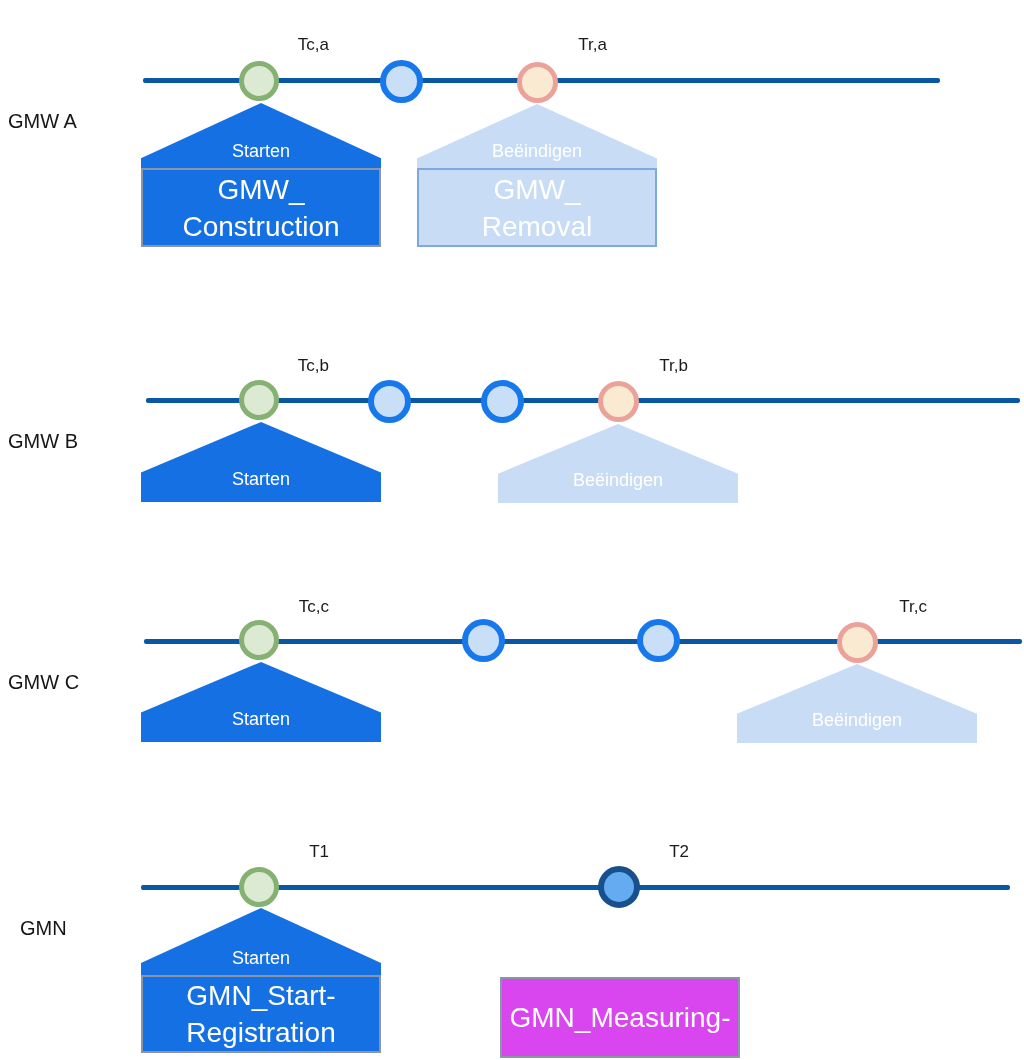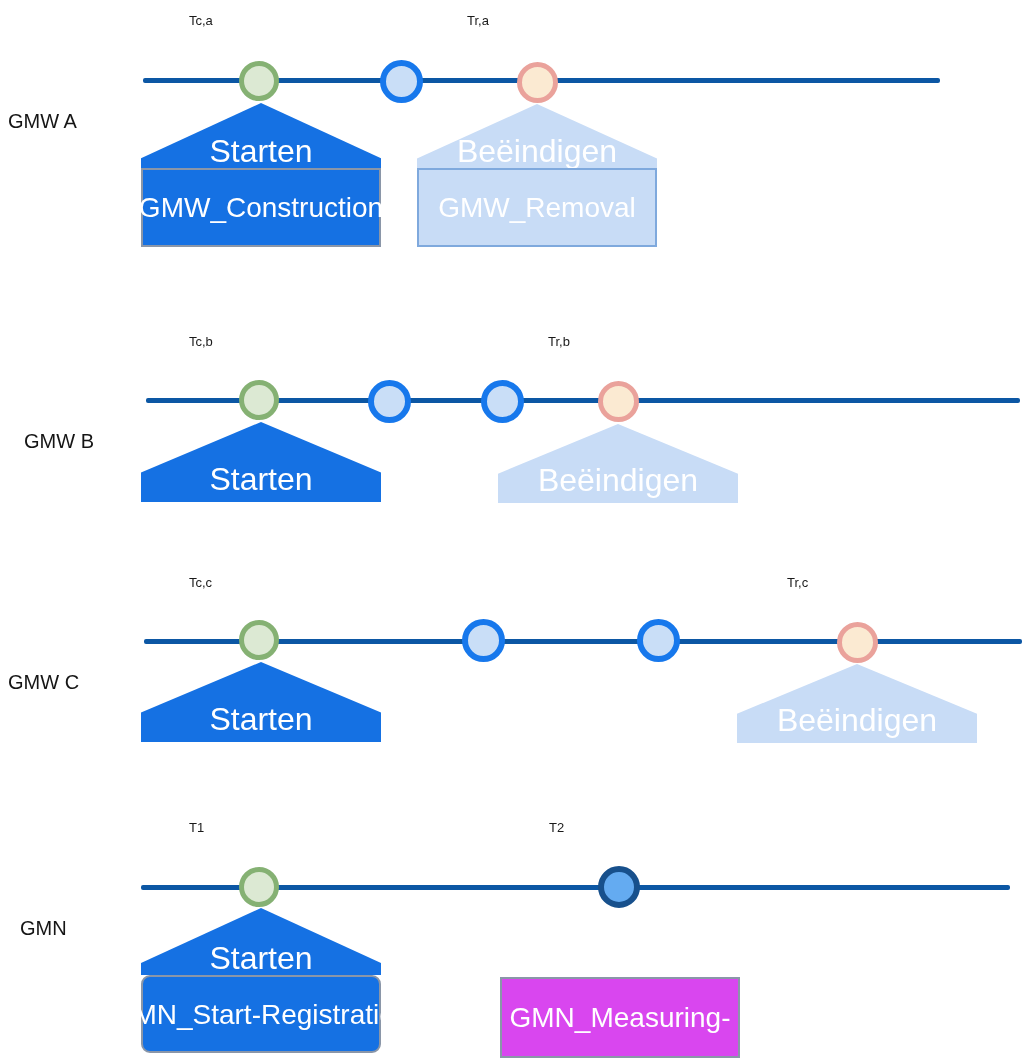--- a/index.html
+++ b/index.html
@@ -5,36 +5,36 @@
   html,body{margin:0;padding:0;background:#ffffff;}
   #stage{
     position:relative;width:1024px;height:1060px;background:#ffffff;overflow:hidden;
     font-family:"Liberation Sans","DejaVu Sans",sans-serif;
   }
   .row-label{
     position:absolute;font-size:20px;color:#151515;line-height:24px;white-space:nowrap;margin-top:41px;
   }
   .tl-line{position:absolute;height:5px;border-radius:2px;}
   .t-label{
-    position:absolute;width:140px;text-align:left;font-size:13px;color:#1a1a1a;white-space:nowrap;
+    position:absolute;width:140px;text-align:right;font-size:17px;color:#1a1a1a;white-space:nowrap;margin-top:22px;
   }
   .marker{position:absolute;border-radius:50%;box-sizing:border-box;z-index:3;}
   .house{
     position:absolute;display:flex;align-items:flex-end;justify-content:center;z-index:2;
   }
   .house-text{
-    font-size:32px;color:#ffffff;line-height:30px;white-space:nowrap;margin-top:37px;
+    font-size:18px;color:#ffffff;line-height:30px;white-space:nowrap;margin-top:37px;
   }
   .dots{
     position:absolute;bottom:1px;left:50%;transform:translateX(14px);
     font-size:15px;font-weight:bold;letter-spacing:2px;color:#1c1c1c;line-height:14px;
   }
   .callout-box{
     position:absolute;box-sizing:border-box;border:2px solid transparent;z-index:2;
-    display:flex;flex-direction:row;align-items:center;justify-content:center;
+    display:flex;flex-direction:column;align-items:center;justify-content:center;
   }
   .box-line{
     font-size:28px;color:#ffffff;line-height:37px;text-align:center;white-space:nowrap;
   }
 </style>
 </head>
 <body>
 
 <div id="stage">
     <div style="position: absolute; left: 0px; top: 0px; width: 100%; height: 100%;">
@@ -54,21 +54,21 @@
       </div>
       <div class="house" style="left: 417px; top: 104px; width: 240px; height: 64px; background: rgb(200, 220, 246); padding-bottom: 2px; box-sizing: border-box; clip-path: polygon(50% 0%, 100% 85%, 100% 100%, 0% 100%, 0% 85%);">
         <div class="house-text">Beëindigen</div>
       </div>
       <div class="callout-box" style="left: 417px; top: 168px; width: 240px; height: 79px; background: rgb(200, 220, 246); border-color: rgb(127, 169, 221);">
         <div class="box-line">GMW_</div>
         <div class="box-line">Removal</div>
       </div>
     </div>
     <div style="position: absolute; left: 0px; top: 0px; width: 100%; height: 100%;">
-      <div class="row-label" style="left: 24px; top: 388px; color: rgb(21, 21, 21);">GMW B</div>
+      <div class="row-label" style="left: 8px; top: 388px; color: rgb(21, 21, 21);">GMW B</div>
       <div class="tl-line" style="left: 146px; top: 398px; width: 874px; background: rgb(12, 87, 164);"></div>
       <div class="t-label" style="left: 189px; top: 334px;">Tc,b</div>
       <div class="t-label" style="left: 548px; top: 334px;">Tr,b</div>
       <div class="marker" style="left: 239px; top: 380px; width: 40px; height: 40px; background: rgb(220, 233, 211); border: 5px solid rgb(133, 177, 115);"></div>
       <div class="marker" style="left: 367.5px; top: 379.5px; width: 43px; height: 43px; background: rgb(201, 222, 247); border: 6px solid rgb(23, 120, 236);"></div>
       <div class="marker" style="left: 480.5px; top: 379.5px; width: 43px; height: 43px; background: rgb(201, 222, 247); border: 6px solid rgb(23, 120, 236);"></div>
       <div class="marker" style="left: 597.5px; top: 380.5px; width: 41px; height: 41px; background: rgb(251, 234, 210); border: 5px solid rgb(234, 162, 155);"></div>
       <div class="house" style="left: 141px; top: 422px; width: 240px; height: 80px; background: rgb(21, 113, 227); padding-bottom: 8px; box-sizing: border-box; clip-path: polygon(50% 0%, 100% 63%, 100% 100%, 0% 100%, 0% 63%);">
         <div class="house-text">Starten</div>
       </div>
@@ -95,21 +95,21 @@
     <div style="position: absolute; left: 0px; top: 0px; width: 100%; height: 100%;">
       <div class="row-label" style="left: 20px; top: 875px; color: rgb(21, 21, 21); text-align: right;">GMN</div>
       <div class="tl-line" style="left: 141px; top: 885px; width: 869px; background: rgb(12, 87, 164);"></div>
       <div class="t-label" style="left: 189px; top: 820px;">T1</div>
       <div class="t-label" style="left: 549px; top: 820px;">T2</div>
       <div class="marker" style="left: 239px; top: 867px; width: 40px; height: 40px; background: rgb(220, 233, 211); border: 5px solid rgb(133, 177, 115);"></div>
       <div class="marker" style="left: 598px; top: 866px; width: 42px; height: 42px; background: rgb(100, 171, 241); border: 6px solid rgb(23, 80, 140);"></div>
       <div class="house" style="left: 141px; top: 908px; width: 240px; height: 67px; background: rgb(21, 113, 227); padding-bottom: 2px; box-sizing: border-box; clip-path: polygon(50% 0%, 100% 82%, 100% 100%, 0% 100%, 0% 82%);">
         <div class="house-text">Starten</div>
       </div>
-      <div class="callout-box" style="left: 141px; top: 975px; width: 240px; height: 78px; background: rgb(21, 113, 227); border-color: rgb(138, 150, 168); border-radius: 9px;">
+      <div class="callout-box" style="left: 141px; top: 975px; width: 240px; height: 78px; background: rgb(21, 113, 227); border-color: rgb(138, 150, 168);">
         <div class="box-line">GMN_Start-</div>
         <div class="box-line">Registration</div>
       </div>
       <div class="callout-box" style="left: 500px; top: 977px; width: 240px; height: 81px; background: #d946ef; border-color: rgb(138, 150, 168);">
         <div class="box-line">GMN_Measuring-</div>
       </div>
     </div>
   </div>
 
 </body></html>

